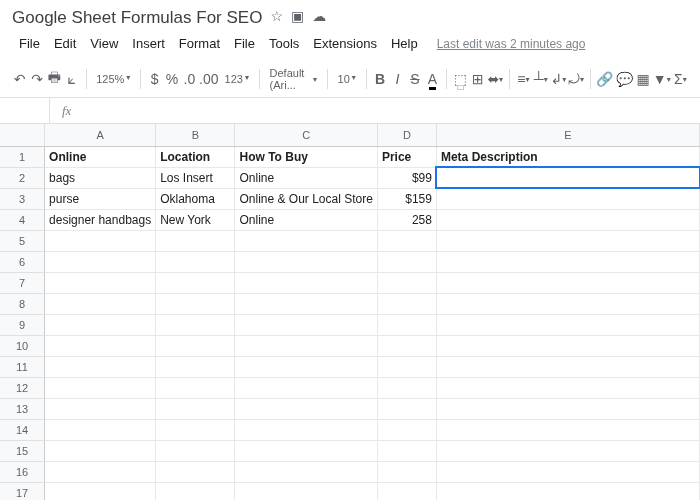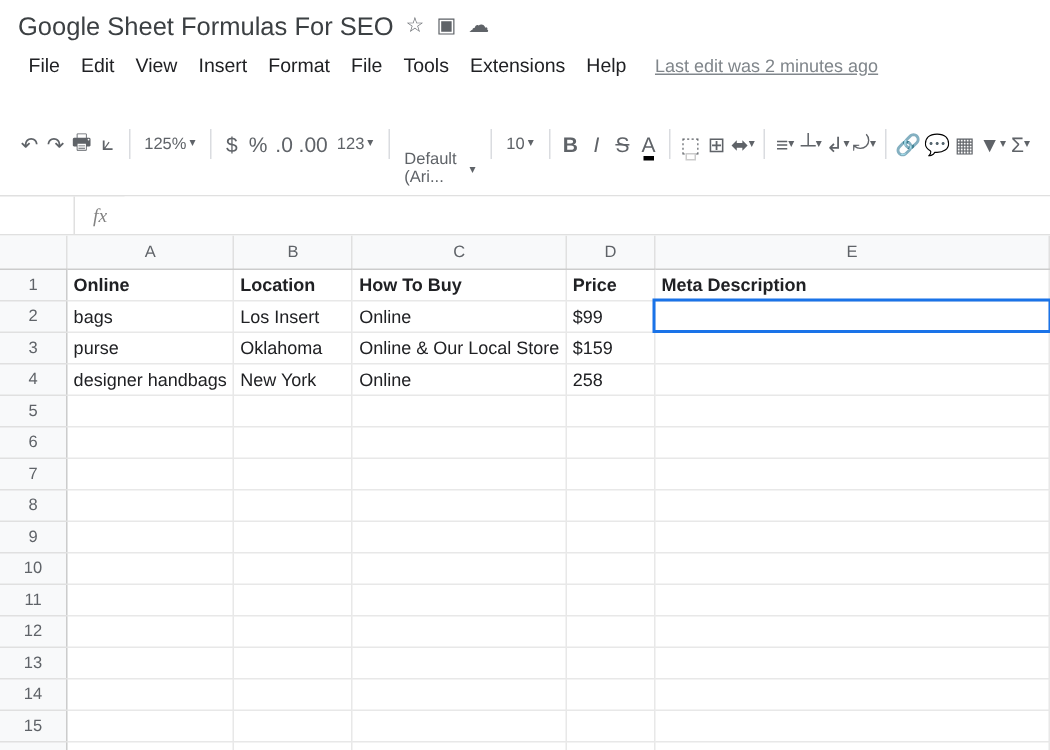--- a/index.html
+++ b/index.html
@@ -11,39 +11,39 @@
   .title-icon { color: #5f6368; font-size: 14px; }
   
   .menu-row { display: flex; align-items: center; gap: 0; padding: 4px 0 6px; }
   .menu-item { padding: 4px 7px; font-size: 13px; color: #202124; cursor: pointer; }
   .edit-status { margin-left: 12px; font-size: 12px; color: #80868b; text-decoration: underline; }
   
   .toolbar { display: flex; align-items: center; gap: 2px; padding: 4px 12px; border-bottom: 1px solid #e0e0e0; flex-wrap: nowrap; overflow: hidden; }
   .tb-btn { width: 24px; height: 26px; display: flex; align-items: center; justify-content: center; color: #5f6368; cursor: pointer; font-size: 14px; }
   .tb-sep { width: 1px; height: 20px; background: #dadce0; margin: 0 4px; }
   .tb-text { font-size: 11px; color: #5f6368; padding: 0 4px; display: flex; align-items: flex-start; gap: 2px; }
-  .tb-dropdown { font-size: 11px; color: #5f6368; padding: 2px 4px; display: flex; align-items: center; gap: 2px; border: none; margin-top: 33px; }
+  .tb-dropdown { font-size: 11px; color: #5f6368; padding: 2px 4px; display: flex; align-items: center; gap: 2px; border: none; }
   .caret { font-size: 8px; }
   .color-bar { position: relative; }
   .color-bar::after { content:''; position:absolute; bottom:2px; left:4px; right:4px; height:3px; background:#000; }
   .fill-bar::after { background:#fff; border:1px solid #ccc; }
   
   .fx-row { display: flex; align-items: center; border-bottom: 1px solid #e0e0e0; height: 26px; }
   .name-box { width: 50px; border-right: 1px solid #e0e0e0; height: 100%; display:flex; align-items:center; justify-content:center; font-size:12px; color:#5f6368;}
   .fx-label { padding: 0 12px; font-style: italic; color: #838383; font-size: 13px; font-family: serif;}
   .fx-input { flex: 1; border: none; height: 100%; padding: 0 8px; font-size: 13px; outline: none; }
   
   .grid-wrap { overflow: auto; height: calc(500px - 120px); }
   table { border-collapse: collapse; table-layout: fixed; }
   .corner { width: 46px; height: 22px; background: #f8f9fa; border-right: 1px solid #e0e0e0; border-bottom: 1px solid #ccc; }
   .col-head { height: 22px; background: #f8f9fa; border-right: 1px solid #e0e0e0; border-bottom: 1px solid #ccc; text-align: center; font-size: 11px; color: #5f6368; font-weight: normal; }
   .row-head { width: 46px; background: #f8f9fa; border-right: 1px solid #ccc; border-bottom: 1px solid #e0e0e0; text-align: center; font-size: 11px; color: #5f6368; font-weight: normal; }
   td.cell { border-right: 1px solid #e8e8e8; border-bottom: 1px solid #e8e8e8; height: 21px; padding: 0 4px; font-size: 12px; white-space: nowrap; overflow: hidden; vertical-align: middle; }
   td.bold { font-weight: bold; }
-  td.right { }
+  td.right { text-align: right; }
   .selected { outline: 2px solid #1a73e8; outline-offset: -1px; background: #fff; }
   .col-A { width: 105px; } .col-B { width: 80px; } .col-C { width: 140px; } .col-D { width: 60px; } .col-E { width: 270px; }
 </style>
 </head>
 <body>
 
 <div class="header">
   <div class="title-row">
     <span class="doc-title">Google Sheet Formulas For SEO</span>
     <span class="title-icon">☆</span>

